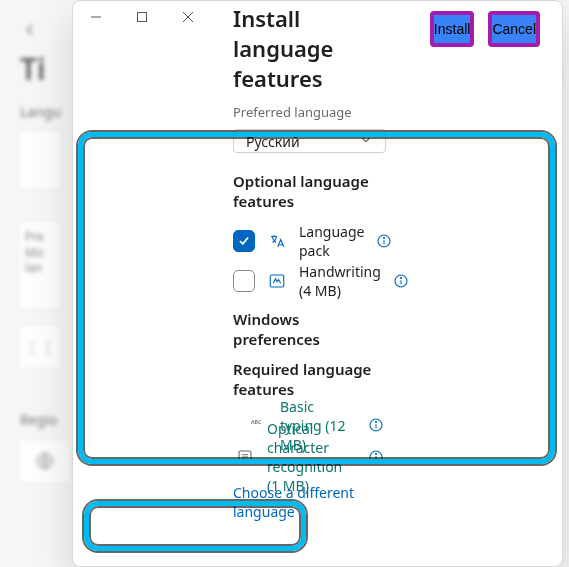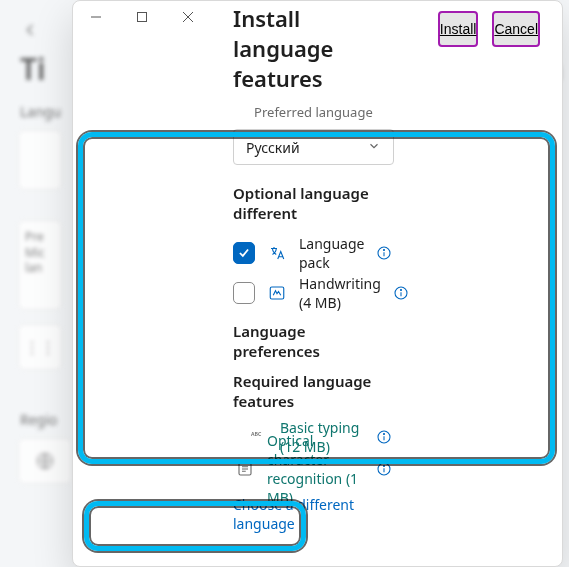--- a/index.html
+++ b/index.html
@@ -30,23 +30,23 @@
     background: #ffffff; border: 1px solid #d9d9d9; border-radius: 8px;
     box-shadow: 0 16px 40px rgba(0,0,0,0.15);
     display: flex; flex-direction: row;
   }
   .titlebar { height: 32px; display:flex; justify-content:flex-end; align-items:center; gap:0; }
   .titlebar .tb-btn { width:46px; height:32px; display:flex; align-items:center; justify-content:center; color:#555; }
   .titlebar .tb-btn svg { width:12px; height:12px; }
 
   .content { padding: 0 22px 0 22px; flex:1; overflow:hidden; }
   h1.dlg-title { font-size: 22px; font-weight: 600; margin: 2px 0 10px 0; }
-  .pref-label { font-size: 13px; color: #6b6b6b; margin-bottom: 8px; text-align: center; }
+  .pref-label { font-size: 13px; color: #6b6b6b; margin-bottom: 8px; }
   .dropdown {
-    width: 100%; height: 36px; border: 1px solid #d0d0d0; border-radius: 4px;
+    width: 100%; height: 24px; border: 1px solid #d0d0d0; border-radius: 4px;
     background: #fff; padding: 0 12px; display:flex; align-items:center;
     justify-content:space-between; font-size:14px; cursor:pointer; margin-bottom:18px;
   }
   .dropdown .chev { color:#666; }
 
   .section-title { font-size: 15px; font-weight: 600; margin: 8px 0 10px 0; }
 
   .feat-row {
     display:flex; align-items:center; height: 40px; gap: 12px;
   }
@@ -64,23 +64,23 @@
   .feat-label.faded { color:#0f766e; }
   .info { width:18px; height:18px; color:#0067c0; cursor:pointer; flex-shrink:0;}
   .info svg { width:16px; height:16px; }
 
   .link { color:#0067c0; font-size:14px; cursor:pointer; margin-top:10px; display:inline-block;}
 
   .footer {
     padding: 10px 22px 18px 22px; display:flex; gap:14px;
   }
   .btn {
-    flex:1; height:36px; border:2px solid #a21caf; background:#e5e5e5;
+    flex:1; height:36px; border:4px solid #a21caf; background:#3b82f6;
     border-radius:4px; font-size:14px; cursor:pointer;
-    display:flex; align-items:center; justify-content:center;text-decoration:underline;
+    display:flex; align-items:center; justify-content:center;
   }
 
   
   .hl { position:absolute; border:5px solid #00baf2; border-radius:14px; pointer-events:none; box-shadow:0 0 0 2px rgba(0,0,0,0.6) inset, 0 0 0 2px rgba(0,0,0,0.6);}
   .hl.big   { top:132px; left:78px; right:14px; height:332px; }
   .hl.small { top:501px; left:84px; width:222px; height:50px; }
 </style>
 </head>
 <body>
 
@@ -133,21 +133,21 @@
     <div class="pref-label">Preferred language</div>
     <div class="dropdown">
       <span>Русский</span>
       <span class="chev">
         <svg width="14" height="14" viewBox="0 0 24 24" fill="none" stroke="currentColor" stroke-width="2">
             <path d="M6 9l6 6 6-6"></path>
           </svg>
       </span>
     </div>
 
-    <div class="section-title">Optional language different</div>
+    <div class="section-title">Optional language features</div>
 
     <div class="feat-row">
       <div class="chk checked">
         <svg viewBox="0 0 24 24" fill="none" stroke-width="3">
             <path d="M5 12l5 5 9-11"></path>
           </svg>
       </div>
       <div class="feat-icon">
         <svg viewBox="0 0 24 24" width="18" height="18" fill="none" stroke="currentColor" stroke-width="1.5">
             <path d="M4 6h8M8 4v2M6 6c0 3 2 6 5 8M11 6c0 3-2 6-5 8"></path>
@@ -176,21 +176,21 @@
       <span class="feat-label">Handwriting (4 MB)</span>
       <div class="info">
         <svg viewBox="0 0 24 24" fill="none" stroke="currentColor" stroke-width="1.6">
             <circle cx="12" cy="12" r="9"></circle>
             <line x1="12" y1="11" x2="12" y2="17"></line>
             <circle cx="12" cy="7.5" r="0.8" fill="currentColor"></circle>
           </svg>
       </div>
     </div>
 
-    <div class="section-title">Language preferences</div>
+    <div class="section-title">Windows preferences</div>
 
 
     <div class="section-title">Required language features</div>
 
     <div class="feat-row" style="height:32px">
       <div class="feat-icon gray" style="margin-left:15px">
         <svg viewBox="0 0 24 24" width="18" height="14" fill="currentColor">
             <text x="0" y="11" font-size="9" font-weight="600">ABC</text>
           </svg>
       </div>

